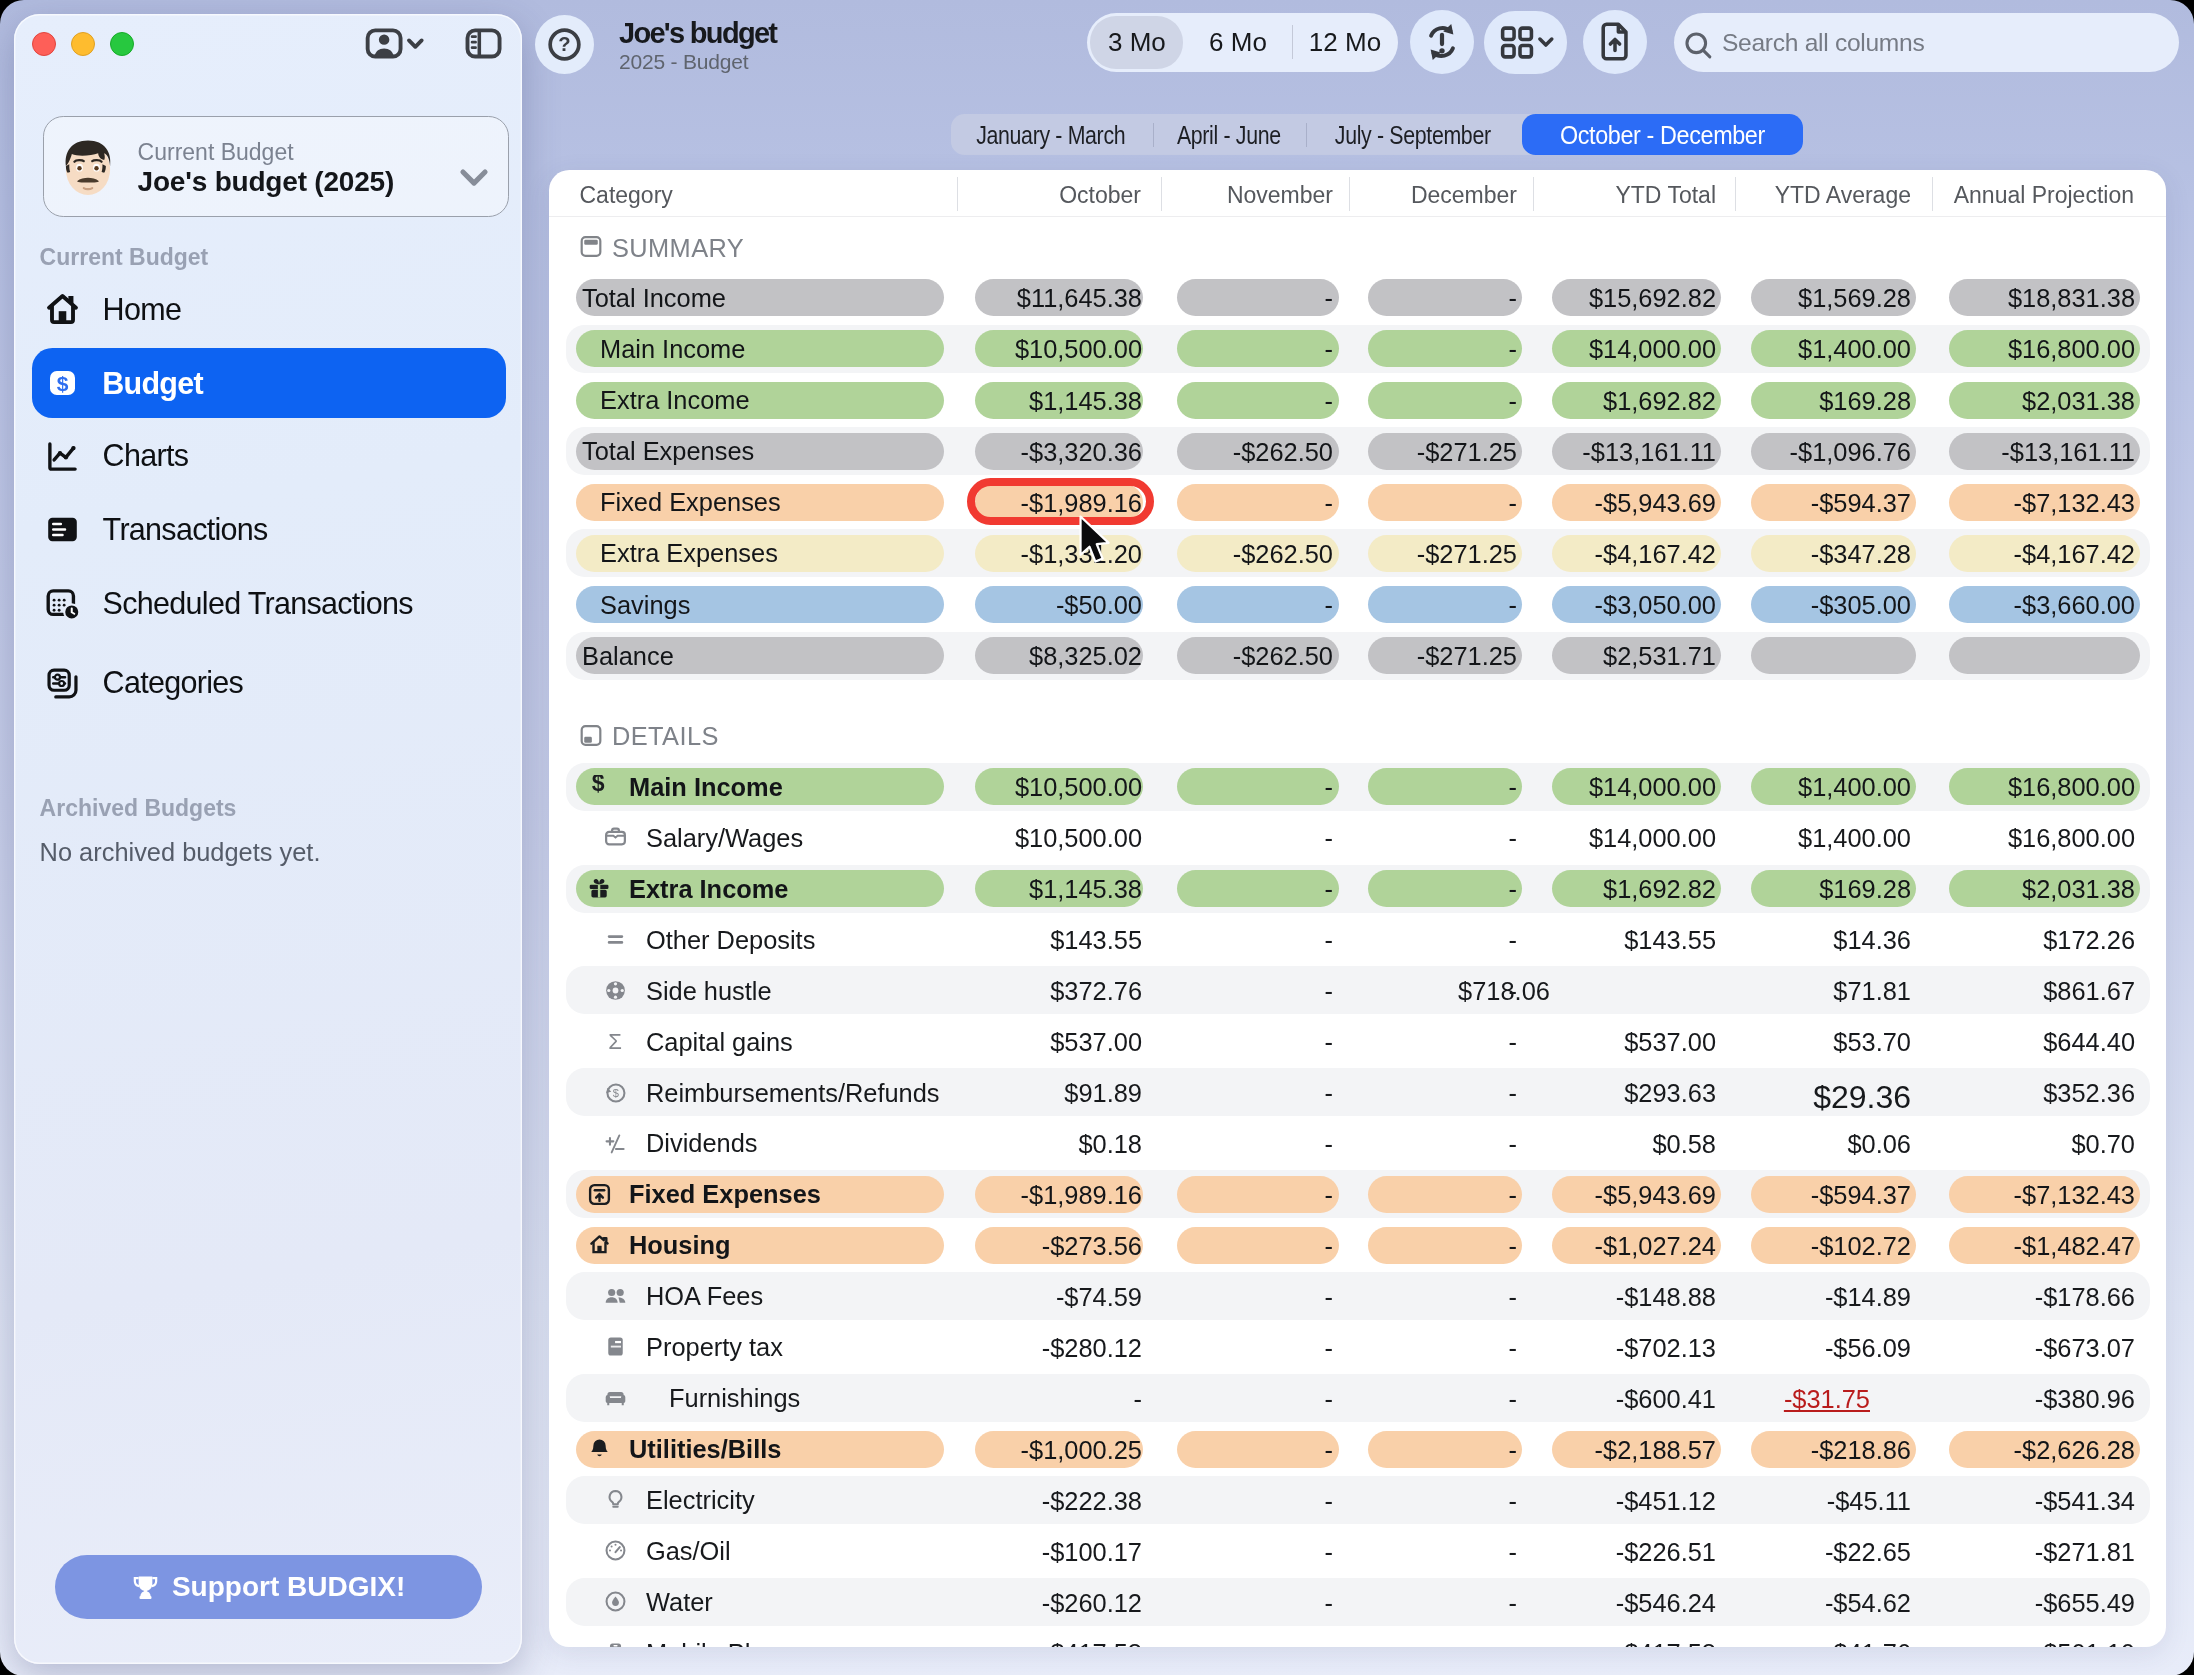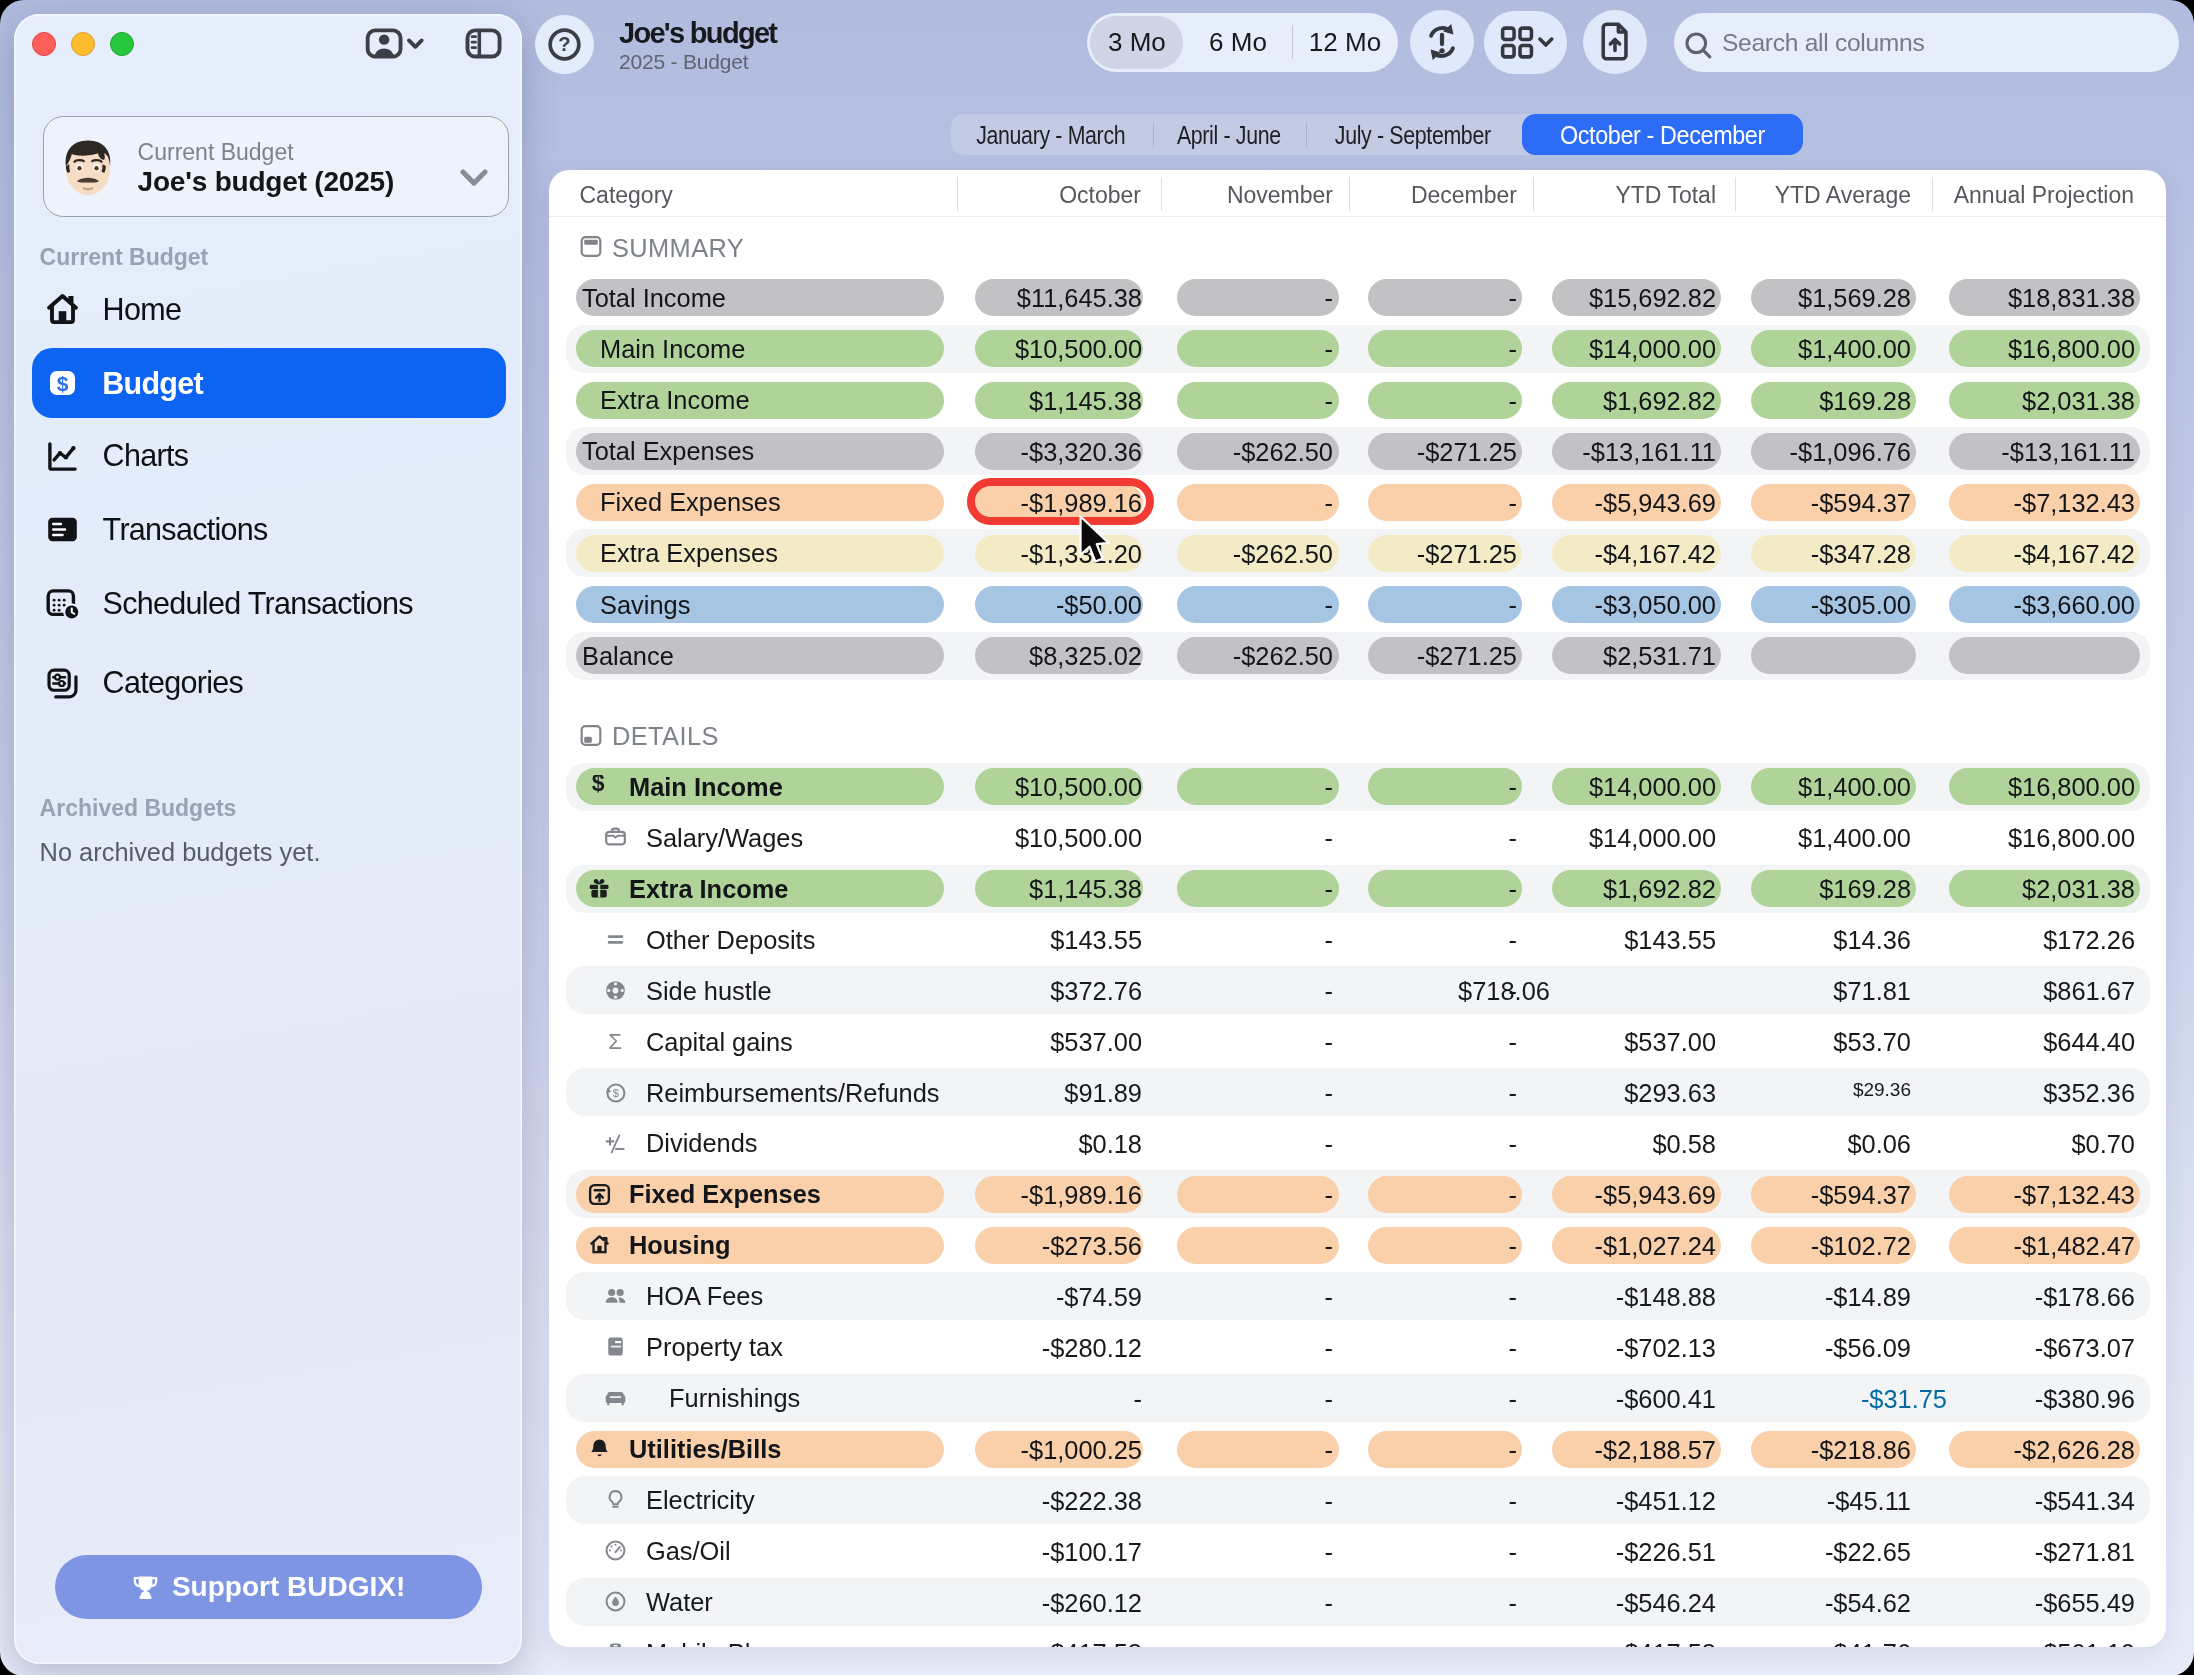--- a/index.html
+++ b/index.html
@@ -384,21 +384,21 @@
       <div style="position:absolute;left:55px;top:911px;width:23px;height:23px;"><svg width="23" height="23" viewBox="0 0 27 27">
           <circle cx="14" cy="14" r="10" fill="none" stroke="#84878d" stroke-width="2.4"></circle>
           <text x="14" y="19" font-family="Liberation Sans" font-size="13" fill="#84878d" text-anchor="middle">$</text>
           <path d="M4 8l-1.5 6 6-1.5z" fill="#84878d"></path>
         </svg></div>
       <div style="position:absolute;left:97px;top:909px;font-size:25.4px;color:#17191c;">Reimbursements/Refunds</div>
       <div style="position:absolute;left:169px;top:909px;width:424px;text-align:right;font-size:25.4px;color:#17191c;">$91.89</div>
       <div style="position:absolute;left:360px;top:909px;width:424px;text-align:right;font-size:25.4px;color:#17191c;">-</div>
       <div style="position:absolute;left:544px;top:909px;width:424px;text-align:right;font-size:25.4px;color:#17191c;">-</div>
       <div style="position:absolute;left:743px;top:909px;width:424px;text-align:right;font-size:25.4px;color:#17191c;">$293.63</div>
-      <div style="position:absolute;left:938px;top:909px;width:424px;text-align:right;font-size:19px;color:#17191c;">$29.36</div>
+      <div style="position:absolute;left:938px;top:909px;width:424px;text-align:right;font-size:32px;color:#17191c;">$29.36</div>
       <div style="position:absolute;left:1162px;top:909px;width:424px;text-align:right;font-size:25.4px;color:#17191c;">$352.36</div>
       <div style="position:absolute;left:55px;top:962px;width:23px;height:23px;"><svg width="23" height="23" viewBox="0 0 27 27">
           <path d="M7 7v8M3 11h8" stroke="#84878d" stroke-width="2.4" stroke-linecap="round"></path>
           <path d="M18 4L9 24" stroke="#84878d" stroke-width="2.2" stroke-linecap="round"></path>
           <path d="M14 20h9" stroke="#84878d" stroke-width="2.4" stroke-linecap="round"></path>
         </svg></div>
       <div style="position:absolute;left:97px;top:959px;font-size:25.4px;color:#17191c;">Dividends</div>
       <div style="position:absolute;left:169px;top:960px;width:424px;text-align:right;font-size:25.4px;color:#17191c;">$0.18</div>
       <div style="position:absolute;left:360px;top:960px;width:424px;text-align:right;font-size:25.4px;color:#17191c;">-</div>
       <div style="position:absolute;left:544px;top:960px;width:424px;text-align:right;font-size:25.4px;color:#17191c;">-</div>
@@ -474,21 +474,21 @@
       <div style="position:absolute;left:55px;top:1216px;width:23px;height:23px;"><svg width="23" height="23" viewBox="0 0 27 27">
           <path d="M4 10a3 3 0 0 1 3-3h13a3 3 0 0 1 3 3v2h-19z" fill="#84878d"></path>
           <path d="M2 13a2.5 2.5 0 0 1 5 0v1h13v-1a2.5 2.5 0 0 1 5 0v5a2 2 0 0 1-2 2H4a2 2 0 0 1-2-2z" fill="#84878d"></path>
           <path d="M5 20v2.5M22 20v2.5" stroke="#84878d" stroke-width="2.4"></path>
         </svg></div>
       <div style="position:absolute;left:97px;top:1214px;font-size:25.4px;color:#17191c;margin-left:23px;">Furnishings</div>
       <div style="position:absolute;left:169px;top:1215px;width:424px;text-align:right;font-size:25.4px;color:#17191c;">-</div>
       <div style="position:absolute;left:360px;top:1215px;width:424px;text-align:right;font-size:25.4px;color:#17191c;">-</div>
       <div style="position:absolute;left:544px;top:1215px;width:424px;text-align:right;font-size:25.4px;color:#17191c;">-</div>
       <div style="position:absolute;left:743px;top:1215px;width:424px;text-align:right;font-size:25.4px;color:#17191c;">-$600.41</div>
-      <div style="position:absolute;left:974px;top:1215px;width:424px;text-align:right;font-size:25.4px;color:#0369a1;">-$31.75</div>
+      <div style="position:absolute;left:897px;top:1215px;width:424px;text-align:right;font-size:25.4px;color:#b91c1c;text-decoration:underline;">-$31.75</div>
       <div style="position:absolute;left:1162px;top:1215px;width:424px;text-align:right;font-size:25.4px;color:#17191c;">-$380.96</div>
       <div style="position:absolute;left:27px;top:1261px;width:368px;height:37px;border-radius:18.6px;background:#f9d0a9;"></div>
       <div style="position:absolute;left:39px;top:1267px;width:23px;height:23px;"><svg width="23" height="23" viewBox="0 0 27 27">
           <path d="M13.5 3a7.2 7.2 0 0 1 7.2 7.2c0 4.4 1.6 6.2 2.6 7.3H3.7c1-1.1 2.6-2.9 2.6-7.3A7.2 7.2 0 0 1 13.5 3z" fill="#1b1d20"></path>
           <path d="M10.8 20.5a2.8 2.8 0 0 0 5.4 0z" fill="#1b1d20"></path>
         </svg></div>
       <div style="position:absolute;left:80px;top:1265px;font-size:25.4px;font-weight:600;color:#131518;">Utilities/Bills</div>
       <div style="position:absolute;left:426px;top:1261px;width:168px;height:37px;border-radius:18.6px;background:#f9d0a9;"></div>
       <div style="position:absolute;left:169px;top:1266px;width:424px;text-align:right;font-size:25.4px;color:#131518;">-$1,000.25</div>
       <div style="position:absolute;left:628px;top:1261px;width:162px;height:37px;border-radius:18.6px;background:#f9d0a9;"></div>

